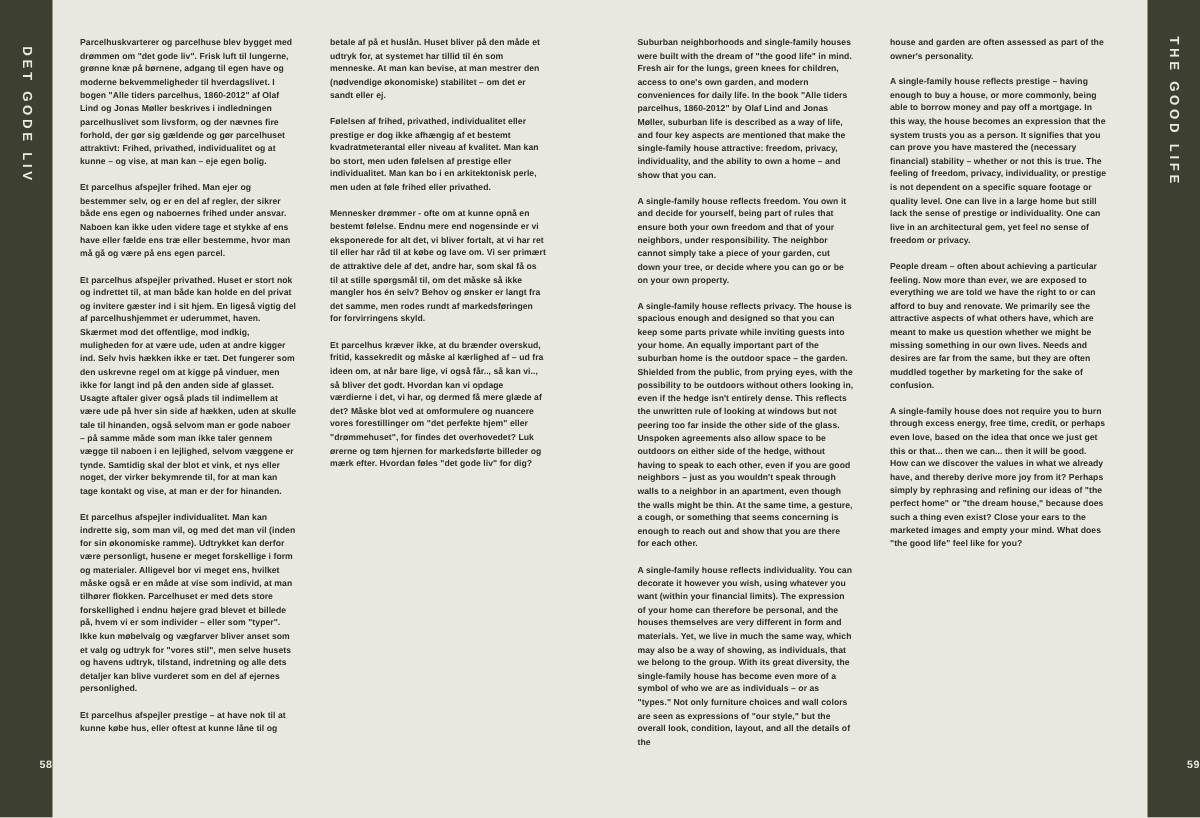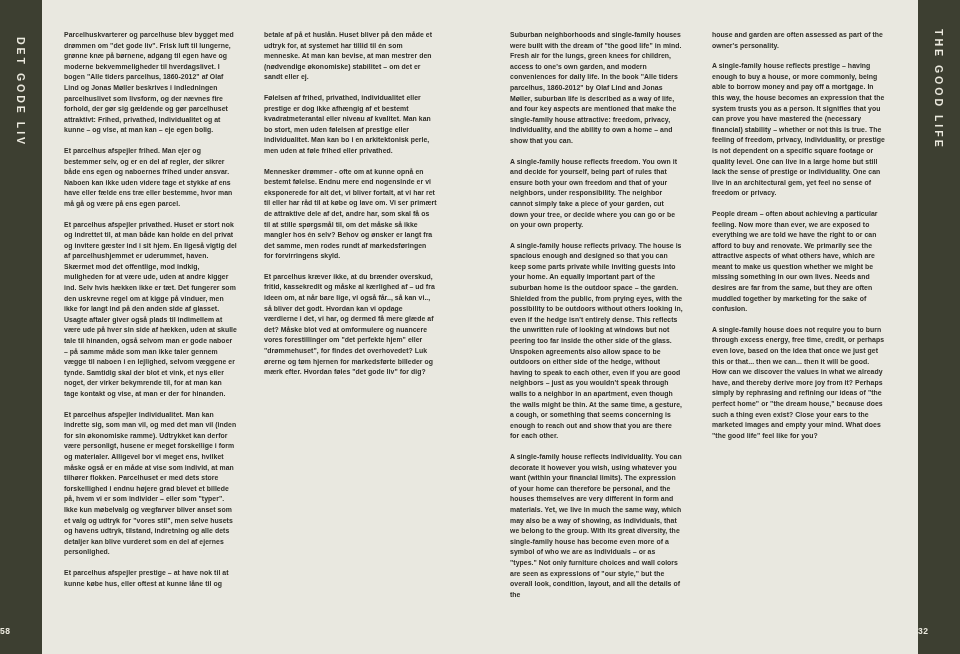--- a/index.html
+++ b/index.html
@@ -26,23 +26,23 @@
     font-size: 10.5px;
     font-weight: bold;
     letter-spacing: 3px;
     white-space: nowrap;
   }
   .sidebar.left  .vertical-title { top: 37px; }
   .sidebar.right .vertical-title { top: 29px; }
 
   .page-number {
     position: absolute;
-    bottom: 18px;
+    bottom: 38px;
     left: 0; right: 0;
-    text-align: left;
+    text-align: right;
     color: #eceadf;
     font-size: 8.5px;
     font-weight: bold;
     letter-spacing: 0.5px;
   }
 
   .text-column {
     position: absolute;
     top: 30px;
     width: 173px;
@@ -63,21 +63,21 @@
 </head>
 <body>
 
 <div class="sidebar left">
   <div class="vertical-title">DET GODE LIV</div>
   <div class="page-number">58</div>
 </div>
 
 <div class="sidebar right">
   <div class="vertical-title">THE GOOD LIFE</div>
-  <div class="page-number">32</div>
+  <div class="page-number">59</div>
 </div>
 
 <div class="text-column" id="col1">
   <p>Parcelhuskvarterer og parcelhuse blev bygget med drømmen om "det gode liv". Frisk luft til lungerne, grønne knæ på børnene, adgang til egen have og moderne bekvemmeligheder til hverdagslivet. I bogen "Alle tiders parcelhus, 1860-2012" af Olaf Lind og Jonas Møller beskrives i indledningen parcelhuslivet som livsform, og der nævnes fire forhold, der gør sig gældende og gør parcelhuset attraktivt: Frihed, privathed, individualitet og at kunne – og vise, at man kan – eje egen bolig.</p>
   <p>Et parcelhus afspejler frihed. Man ejer og bestemmer selv, og er en del af regler, der sikrer både ens egen og naboernes frihed under ansvar. Naboen kan ikke uden videre tage et stykke af ens have eller fælde ens træ eller bestemme, hvor man må gå og være på ens egen parcel.</p>
   <p>Et parcelhus afspejler privathed. Huset er stort nok og indrettet til, at man både kan holde en del privat og invitere gæster ind i sit hjem. En ligeså vigtig del af parcelhushjemmet er uderummet, haven. Skærmet mod det offentlige, mod indkig, muligheden for at være ude, uden at andre kigger ind. Selv hvis hækken ikke er tæt. Det fungerer som den uskrevne regel om at kigge på vinduer, men ikke for langt ind på den anden side af glasset. Usagte aftaler giver også plads til indimellem at være ude på hver sin side af hækken, uden at skulle tale til hinanden, også selvom man er gode naboer – på samme måde som man ikke taler gennem vægge til naboen i en lejlighed, selvom væggene er tynde. Samtidig skal der blot et vink, et nys eller noget, der virker bekymrende til, for at man kan tage kontakt og vise, at man er der for hinanden.</p>
   <p>Et parcelhus afspejler individualitet. Man kan indrette sig, som man vil, og med det man vil (inden for sin økonomiske ramme). Udtrykket kan derfor være personligt, husene er meget forskellige i form og materialer. Alligevel bor vi meget ens, hvilket måske også er en måde at vise som individ, at man tilhører flokken. Parcelhuset er med dets store forskellighed i endnu højere grad blevet et billede på, hvem vi er som individer – eller som "typer". Ikke kun møbelvalg og vægfarver bliver anset som et valg og udtryk for "vores stil", men selve husets og havens udtryk, tilstand, indretning og alle dets detaljer kan blive vurderet som en del af ejernes personlighed.</p>
   <p>Et parcelhus afspejler prestige – at have nok til at kunne købe hus, eller oftest at kunne låne til og</p>
 </div>
 

